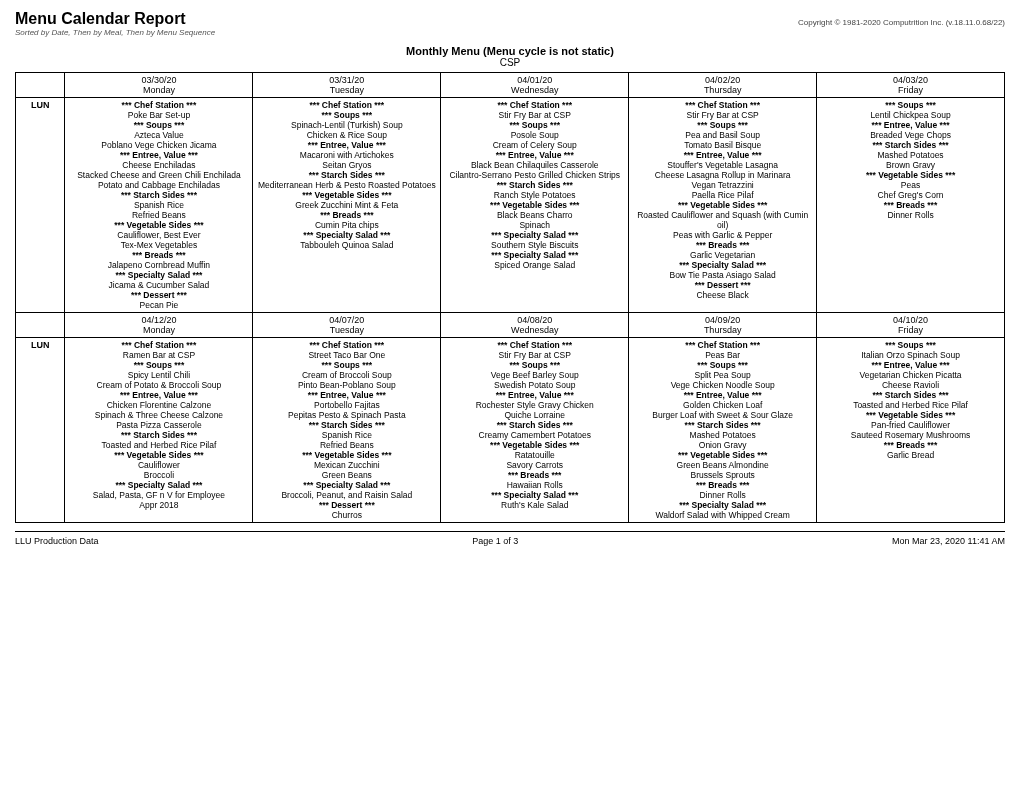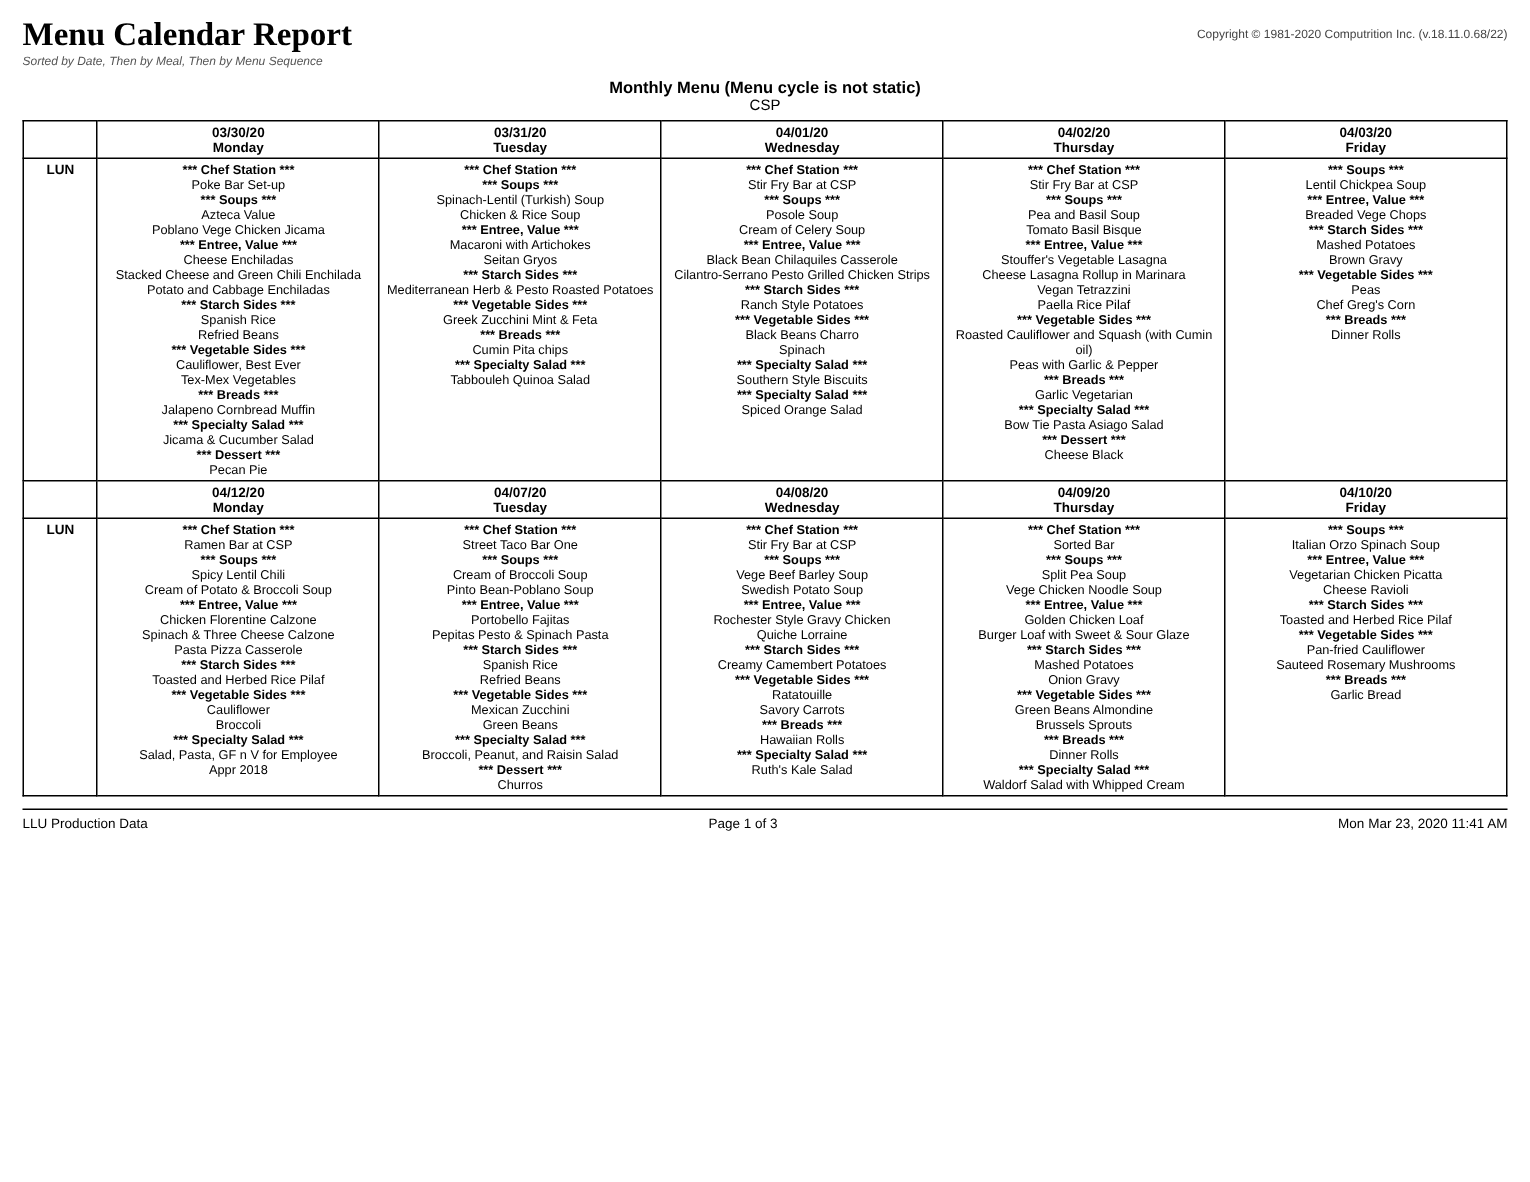--- a/index.html
+++ b/index.html
@@ -12,23 +12,22 @@
       width: 1020px;
       min-height: 788px;
     }
     .page-header {
       display: flex;
       justify-content: space-between;
       align-items: flex-start;
       margin-bottom: 2px;
     }
     .report-title {
-      font-size: 22px;
+      font-size: 16px;
       font-weight: bold;
-      font-family: Liberation Serif, serif;
     }
     .copyright {
       font-size: 8px;
       color: #444;
       margin-top: 8px;
     }
     .subtitle {
       font-size: 8px;
       color: #555;
       margin-bottom: 6px;
@@ -49,21 +48,21 @@
       border-collapse: collapse;
       font-size: 8.5px;
     }
     th, td {
       border: 1px solid #000;
       padding: 2px 3px;
       vertical-align: top;
       text-align: center;
     }
     .date-row th {
-      font-weight: bold;
+      font-weight: normal;
       font-size: 9px;
       background: white;
     }
     .meal-label {
       font-weight: bold;
       vertical-align: top;
       width: 28px;
       font-size: 9px;
       border: 1px solid #000;
       padding: 2px;
@@ -305,21 +304,21 @@
           <div style="font-weight: bold;">*** Vegetable Sides ***</div>
           <div>Ratatouille</div>
           <div>Savory Carrots</div>
           <div style="font-weight: bold;">*** Breads ***</div>
           <div>Hawaiian Rolls</div>
           <div style="font-weight: bold;">*** Specialty Salad ***</div>
           <div>Ruth's Kale Salad</div>
         </td>
       <td class="day-cell" id="w2c3">
           <div style="font-weight: bold;">*** Chef Station ***</div>
-          <div>Sorted Bar</div>
+          <div>Peas Bar</div>
           <div style="font-weight: bold;">*** Soups ***</div>
           <div>Split Pea Soup</div>
           <div>Vege Chicken Noodle Soup</div>
           <div style="font-weight: bold;">*** Entree, Value ***</div>
           <div>Golden Chicken Loaf</div>
           <div>Burger Loaf with Sweet &amp; Sour Glaze</div>
           <div style="font-weight: bold;">*** Starch Sides ***</div>
           <div>Mashed Potatoes</div>
           <div>Onion Gravy</div>
           <div style="font-weight: bold;">*** Vegetable Sides ***</div>

